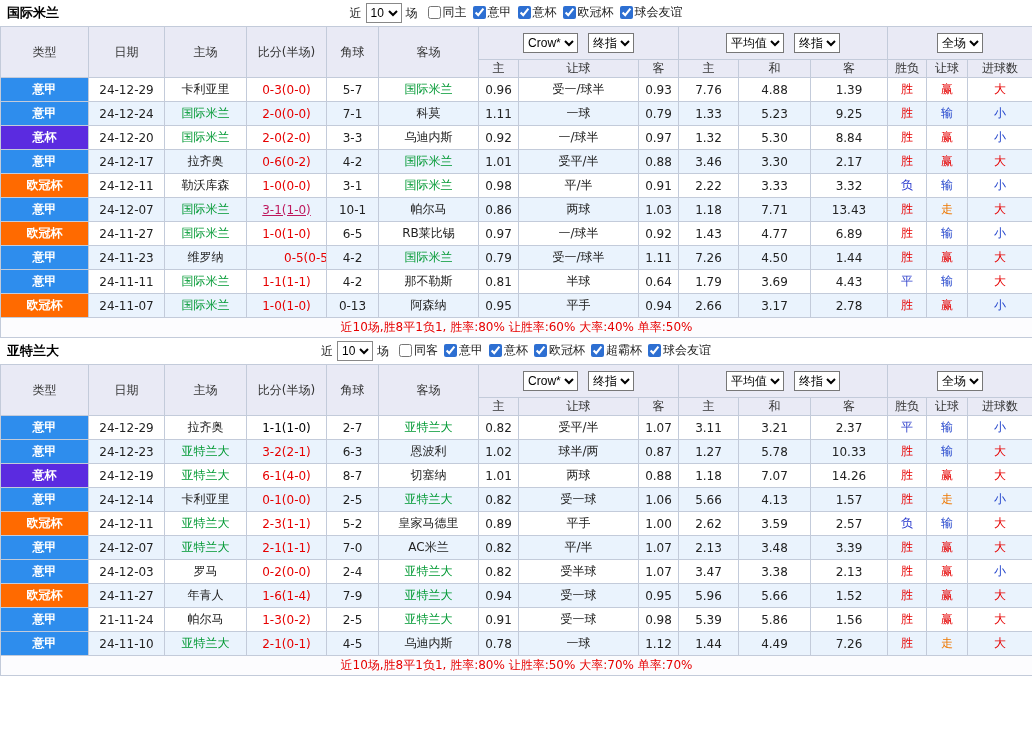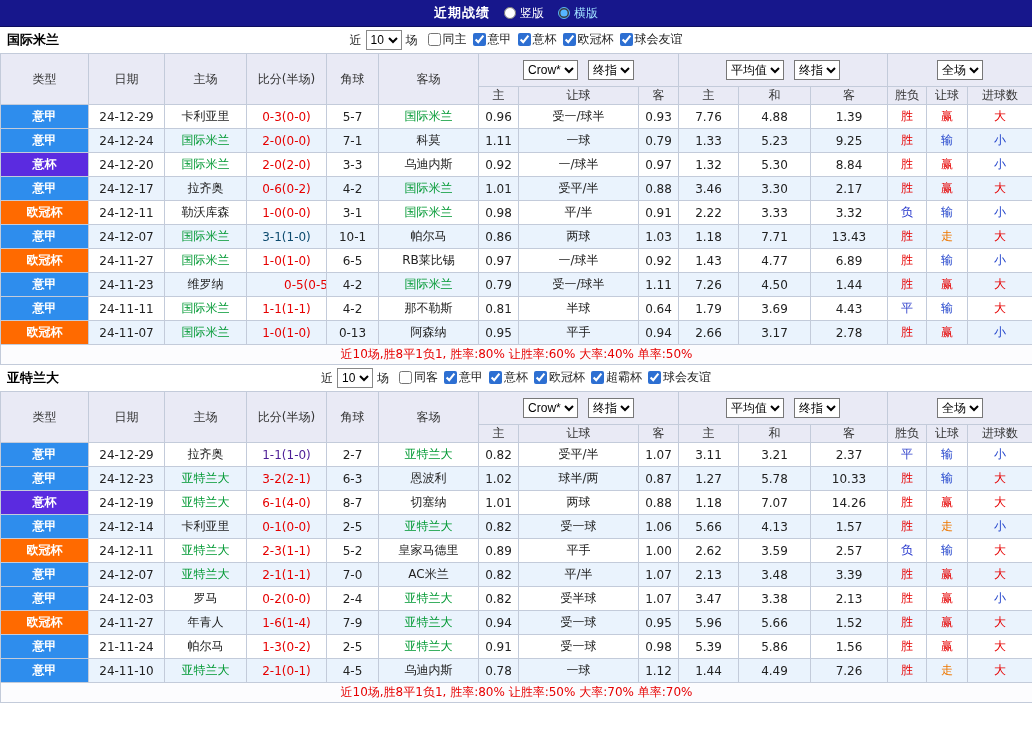--- a/index.html
+++ b/index.html
@@ -77,31 +77,20 @@
   .summary {
     height:20px;
     background:#fcfcfe;
     text-align:center;
   }
 </style>
 </head>
 <body>
 
 <div class="page">
-  <div class="topbar" style="background: rgb(23, 23, 140);">
-    <span class="topbar-title">近期战绩</span>
-    <label class="radio-label">
-      <input type="radio" name="layout" style="">
-      <span>竖版</span>
-    </label>
-    <label class="radio-label selected">
-      <input type="radio" name="layout" checked="" style="">
-      <span>横版</span>
-    </label>
-  </div>
   <div id="sections">
   <div class="section">
     <div class="filter-row">
       <span class="section-title">国际米兰</span>
       <div class="filters">
         <span>近</span>
         <select>
           <option>10</option>
         </select>
         <span>场</span>
@@ -266,21 +255,21 @@
               <td>3.33</td>
               <td>3.32</td>
               <td class="res" style="color: rgb(34, 51, 204);">负</td>
               <td class="res" style="color: rgb(34, 68, 204);">输</td>
               <td class="res" style="color: rgb(34, 68, 204);">小</td>
             </tr>
             <tr>
               <td class="type-cell" style="background: rgb(46, 141, 237);">意甲</td>
               <td>24-12-07</td>
               <td style="color: rgb(0, 153, 51);">国际米兰</td>
-              <td class="score" style="color: #0c4a6e;">3-1(1-0)</td>
+              <td class="score" style="color: #be185d; text-decoration: underline;">3-1(1-0)</td>
               <td>10-1</td>
               <td>帕尔马</td>
               <td>0.86</td>
               <td>两球</td>
               <td>1.03</td>
               <td>1.18</td>
               <td>7.71</td>
               <td>13.43</td>
               <td class="res" style="color: rgb(230, 0, 0);">胜</td>
               <td class="res" style="color: rgb(238, 119, 0);">走</td>
@@ -451,21 +440,21 @@
           <th>胜负</th>
           <th>让球</th>
           <th>进球数</th>
         </tr>
       </thead>
       <tbody>
             <tr>
               <td class="type-cell" style="background: rgb(46, 141, 237);">意甲</td>
               <td>24-12-29</td>
               <td>拉齐奥</td>
-              <td class="score" style="color: #4c1d95;">1-1(1-0)</td>
+              <td class="score" style="color: #000000;">1-1(1-0)</td>
               <td>2-7</td>
               <td style="color: rgb(0, 153, 51);">亚特兰大</td>
               <td>0.82</td>
               <td>受平/半</td>
               <td>1.07</td>
               <td>3.11</td>
               <td>3.21</td>
               <td>2.37</td>
               <td class="res" style="color: rgb(51, 68, 204);">平</td>
               <td class="res" style="color: rgb(34, 68, 204);">输</td>

